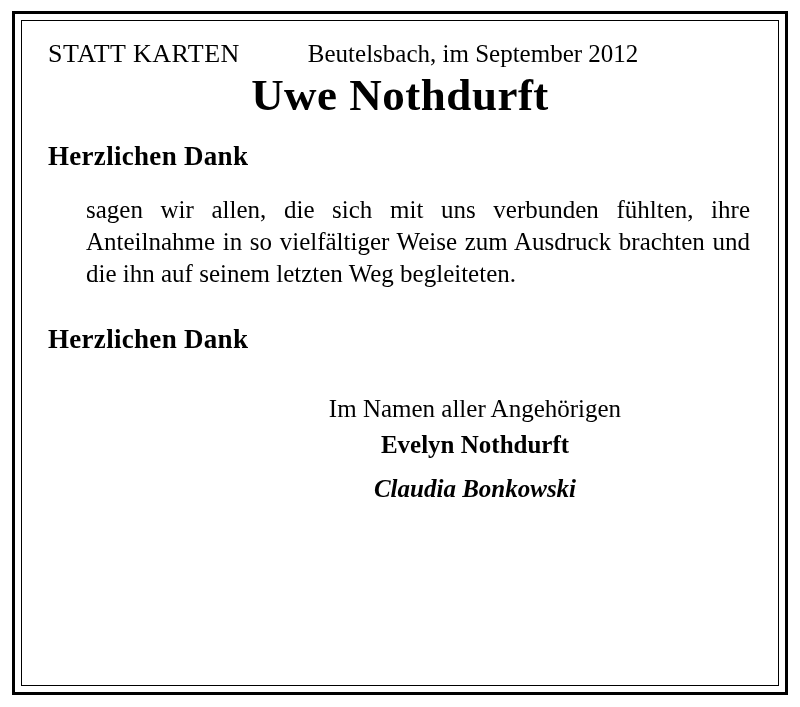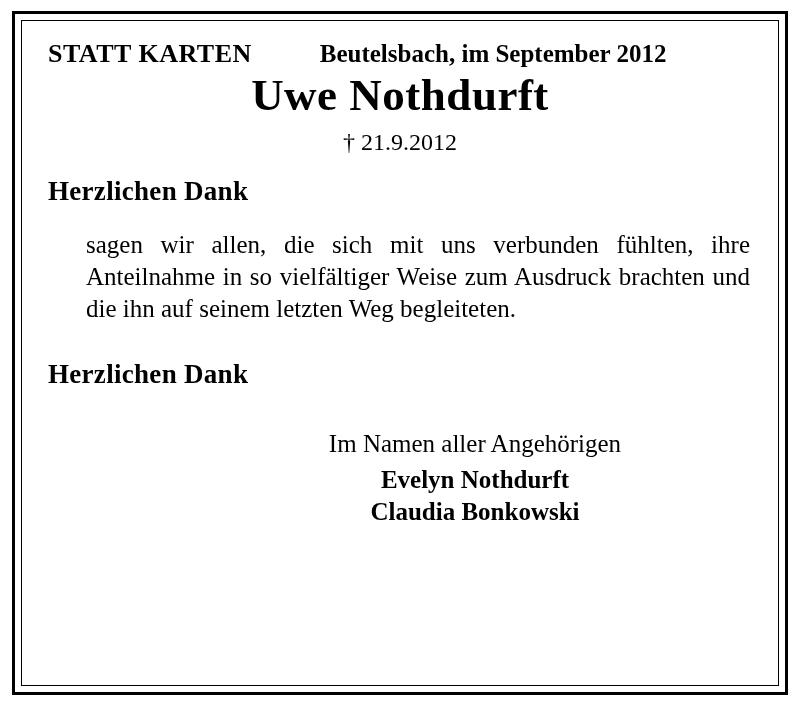--- a/index.html
+++ b/index.html
@@ -31,21 +31,20 @@
     right: 6px;
     bottom: 6px;
     border: 1px solid #000000;
     box-sizing: border-box;
     padding: 18px 26px 10px 26px;
   }
   .header-row {
     display: flex;
     align-items: baseline;
     justify-content: flex-start;
-    font-weight: bold;
   }
   .statt-karten {
     font-size: 26px;
     letter-spacing: 0.5px;
     white-space: nowrap;
   }
   .place-date {
     font-size: 25px;
     margin-left: 68px;
     white-space: nowrap;
@@ -88,37 +87,37 @@
   }
   .closing-line {
     font-size: 25px;
   }
   .signature {
     font-size: 25px;
     font-weight: bold;
     margin-top: 8px;
   }
   .signature.second {
-    margin-top: 4px;
+    margin-top: 16px;
+    font-style: italic;
   }
 </style>
 </head>
 <body>
 
 <div class="notice">
   <div class="inner">
 
     <div class="header-row">
       <div class="statt-karten">STATT KARTEN</div>
       <div class="place-date">Beutelsbach, im September 2012</div>
     </div>
 
     <div class="name">Uwe Nothdurft</div>
 
-    <div class="death-date">† 21.9.2012</div>
 
     <div class="thanks-heading">Herzlichen Dank</div>
     <div class="body-text block1">sagen wir allen, die sich mit uns verbunden fühlten, ihre Anteilnahme in so vielfältiger Weise zum Ausdruck brachten und die ihn auf seinem letzten Weg begleiteten.</div>
 
     <div class="thanks-heading second">Herzlichen Dank</div>
 
     <div class="closing">
       <div class="closing-line">Im Namen aller Angehörigen</div>
       <div class="signature">Evelyn Nothdurft</div>
       <div class="signature second">Claudia Bonkowski</div>

